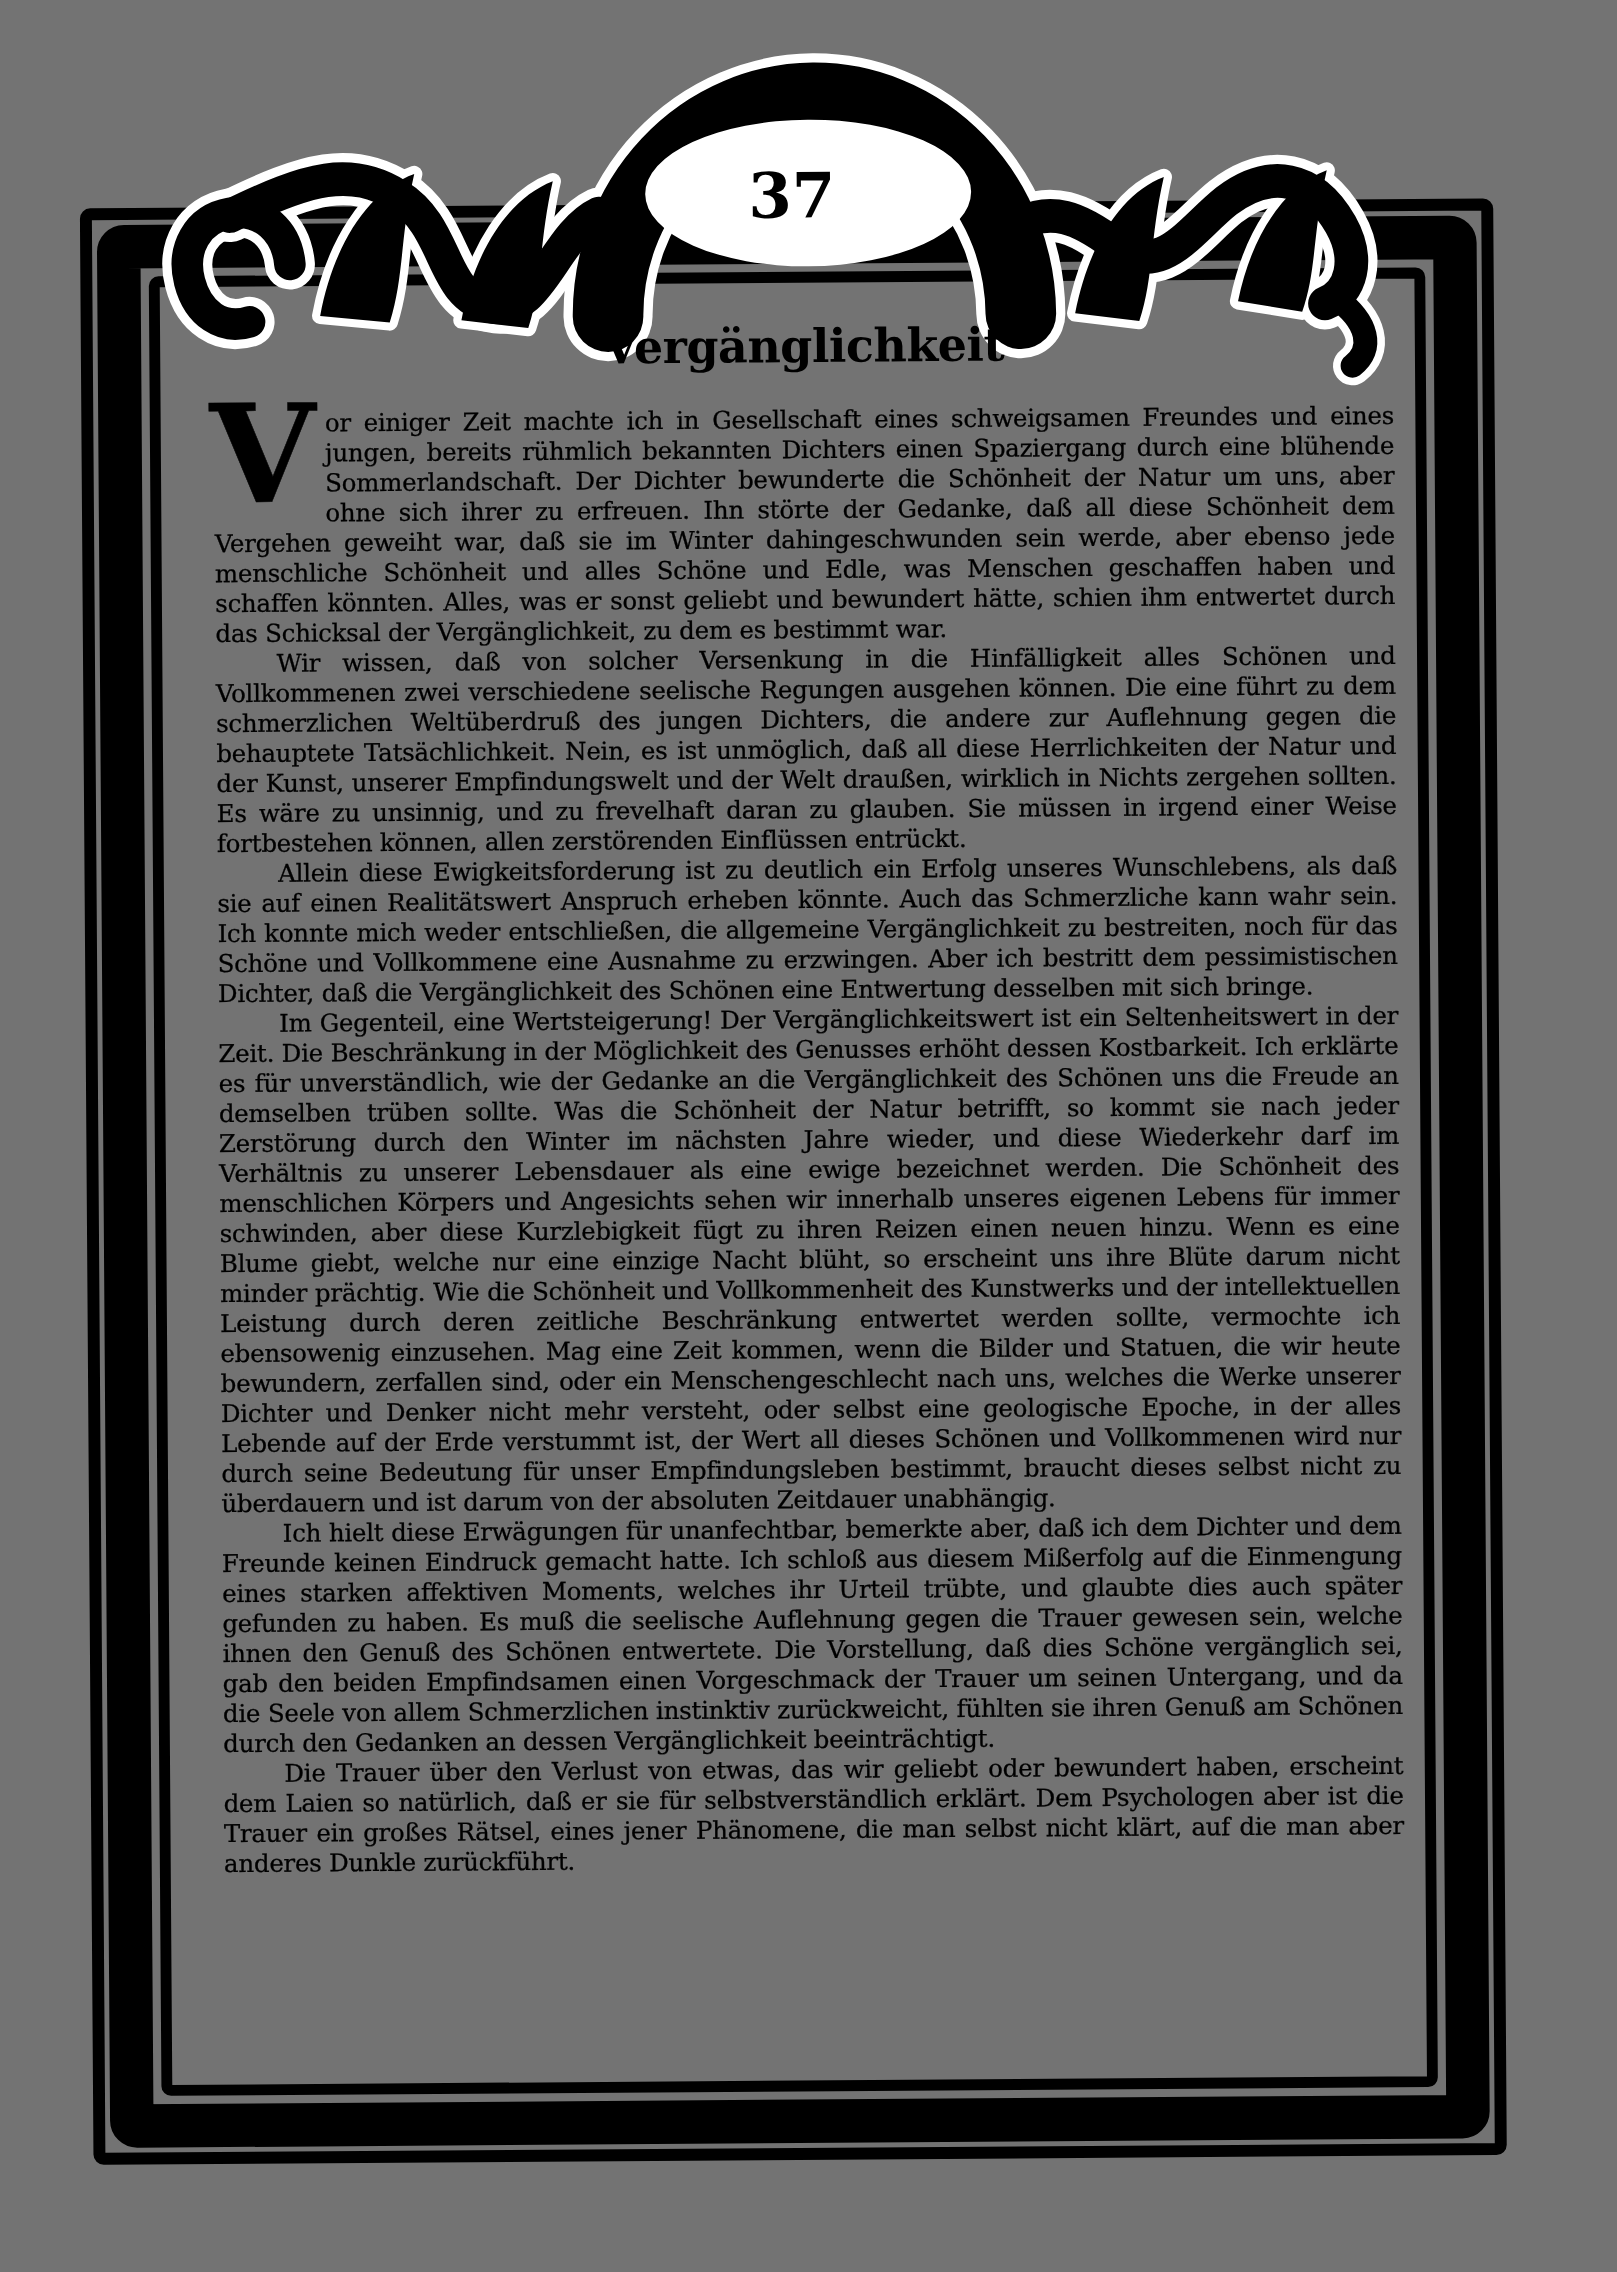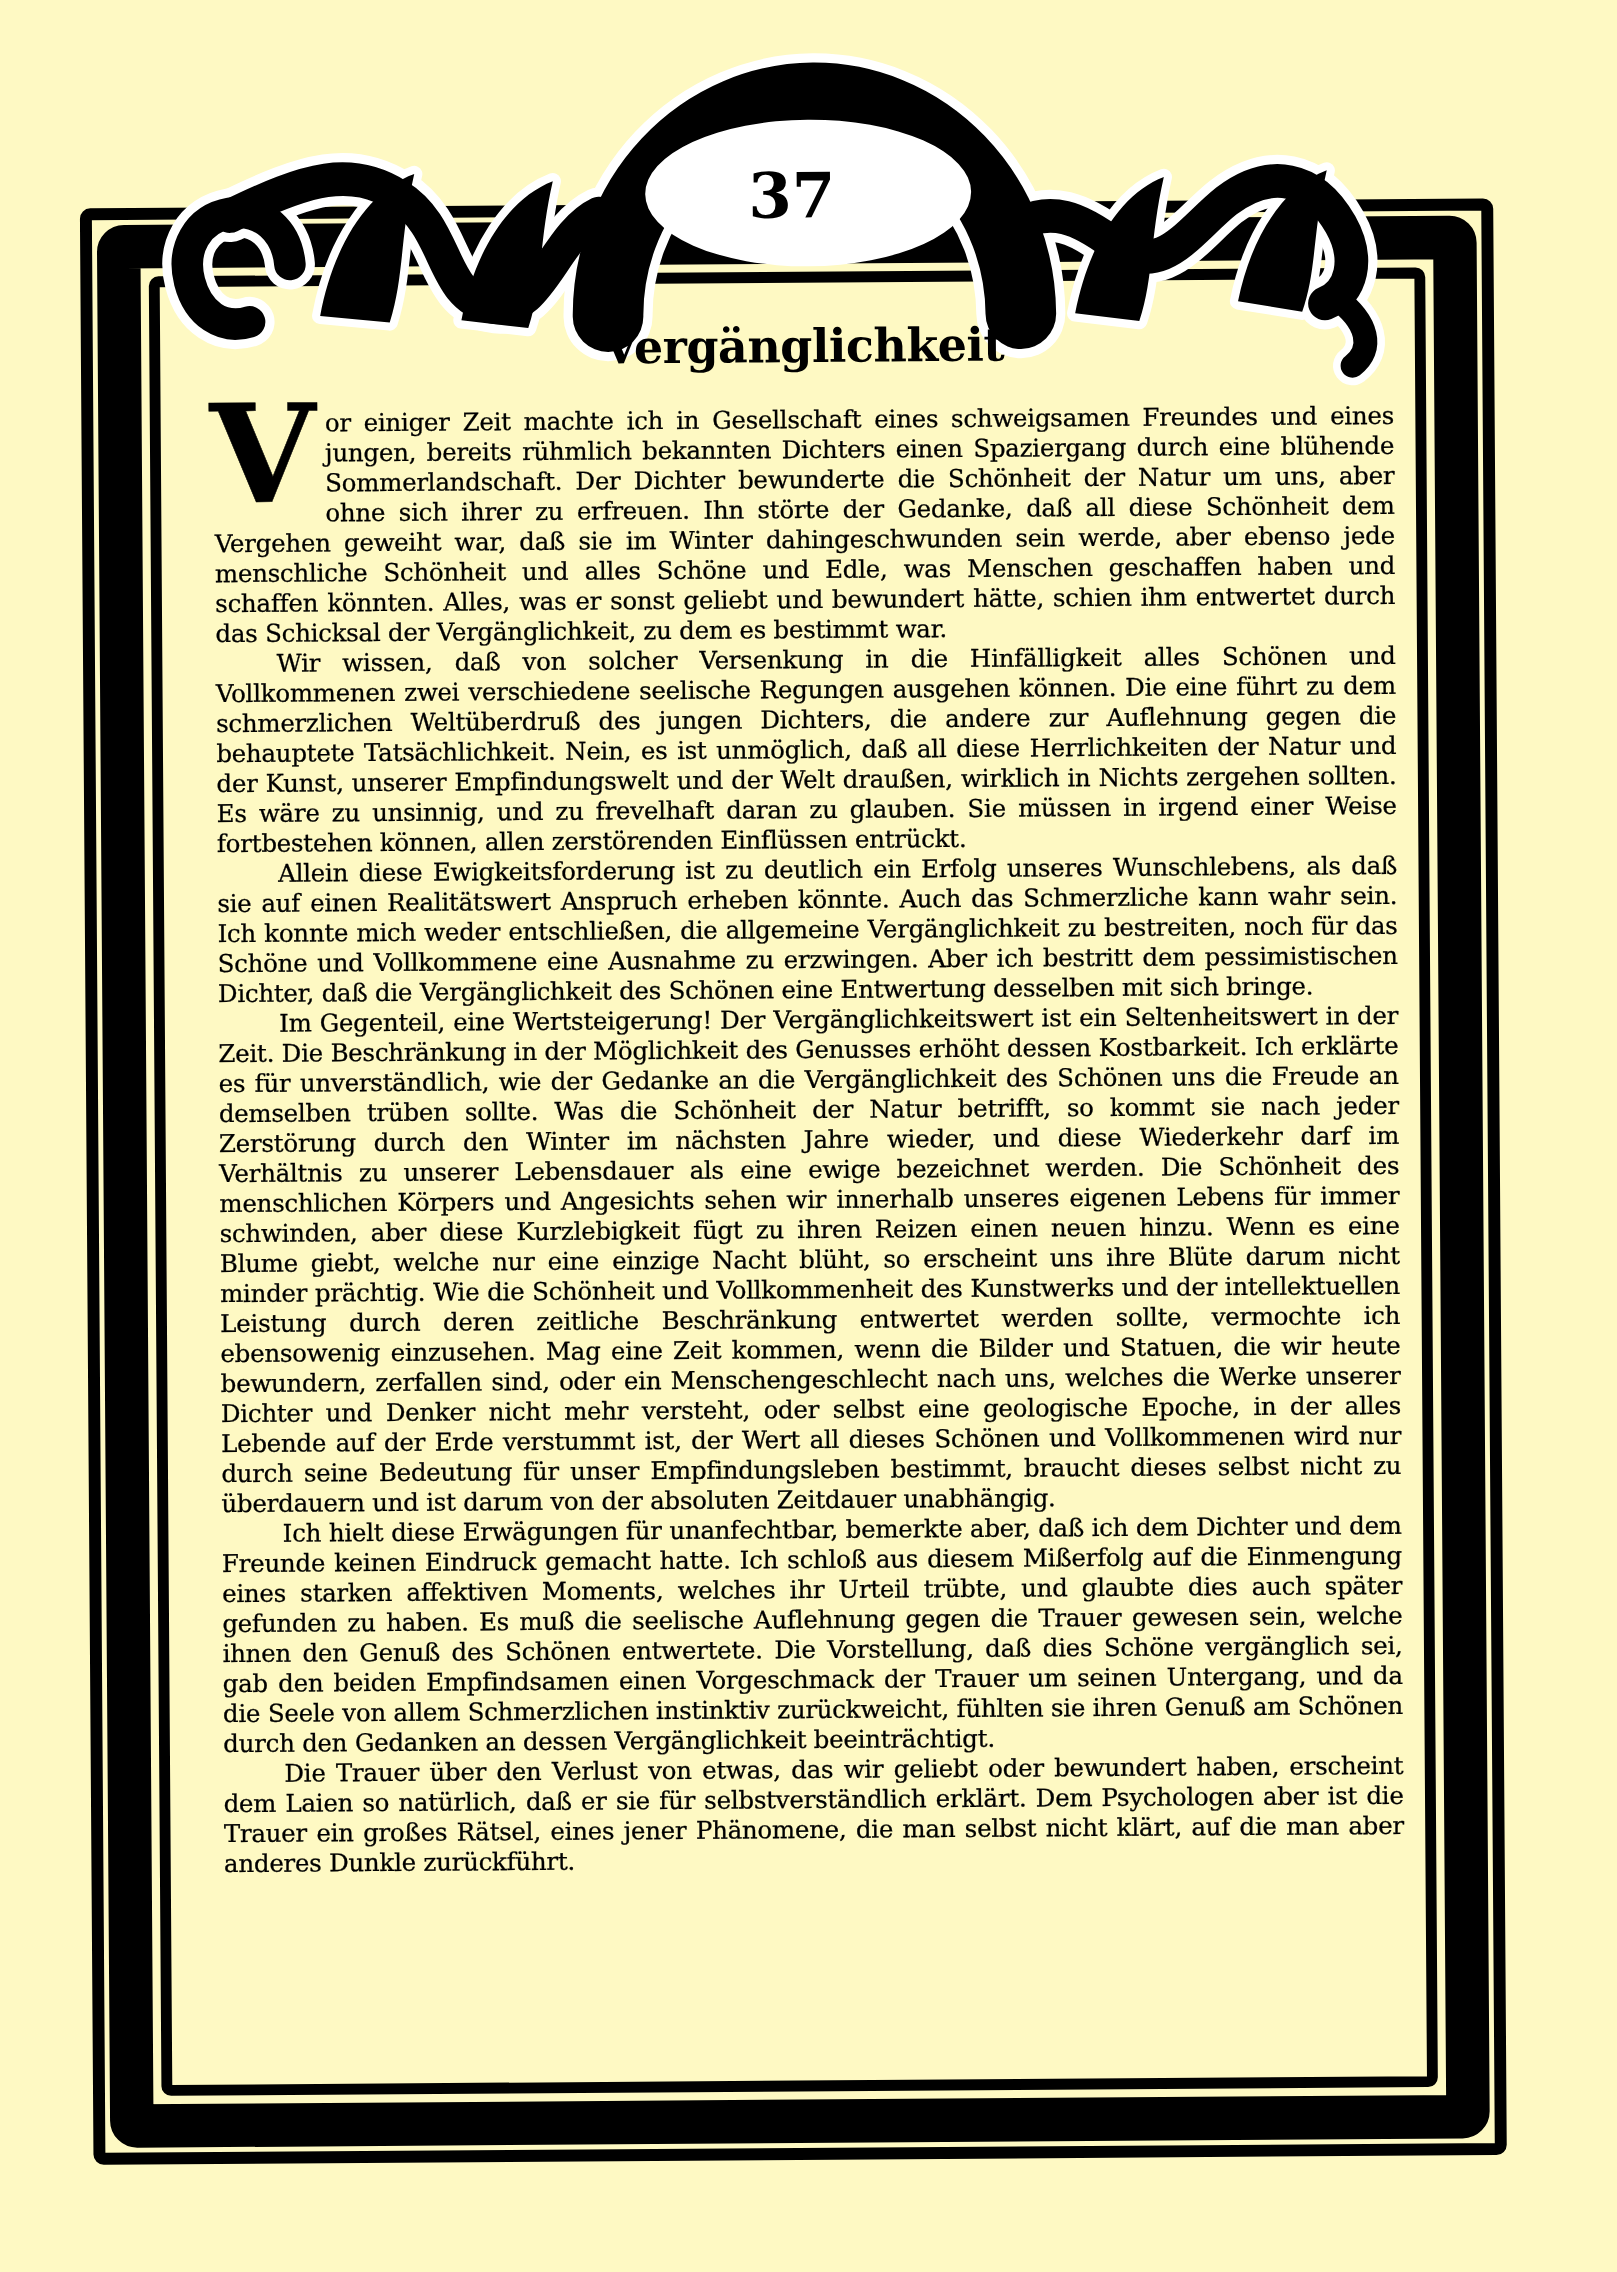--- a/index.html
+++ b/index.html
@@ -6,21 +6,21 @@
     margin: 0;
     padding: 0;
     width: 1617px;
     height: 2273px;
     background: #ffffff;
     overflow: hidden;
   }
   .sheet {
     position: absolute;
     inset: 0;
-    background: #fef9c3;
+    background: #737373;
     color: #000000;
   }
   
   .tilt {
     position: absolute;
     inset: 0;
     transform: rotate(-0.4deg);
     transform-origin: 808px 1136px;
   }
   .frame-svg {

